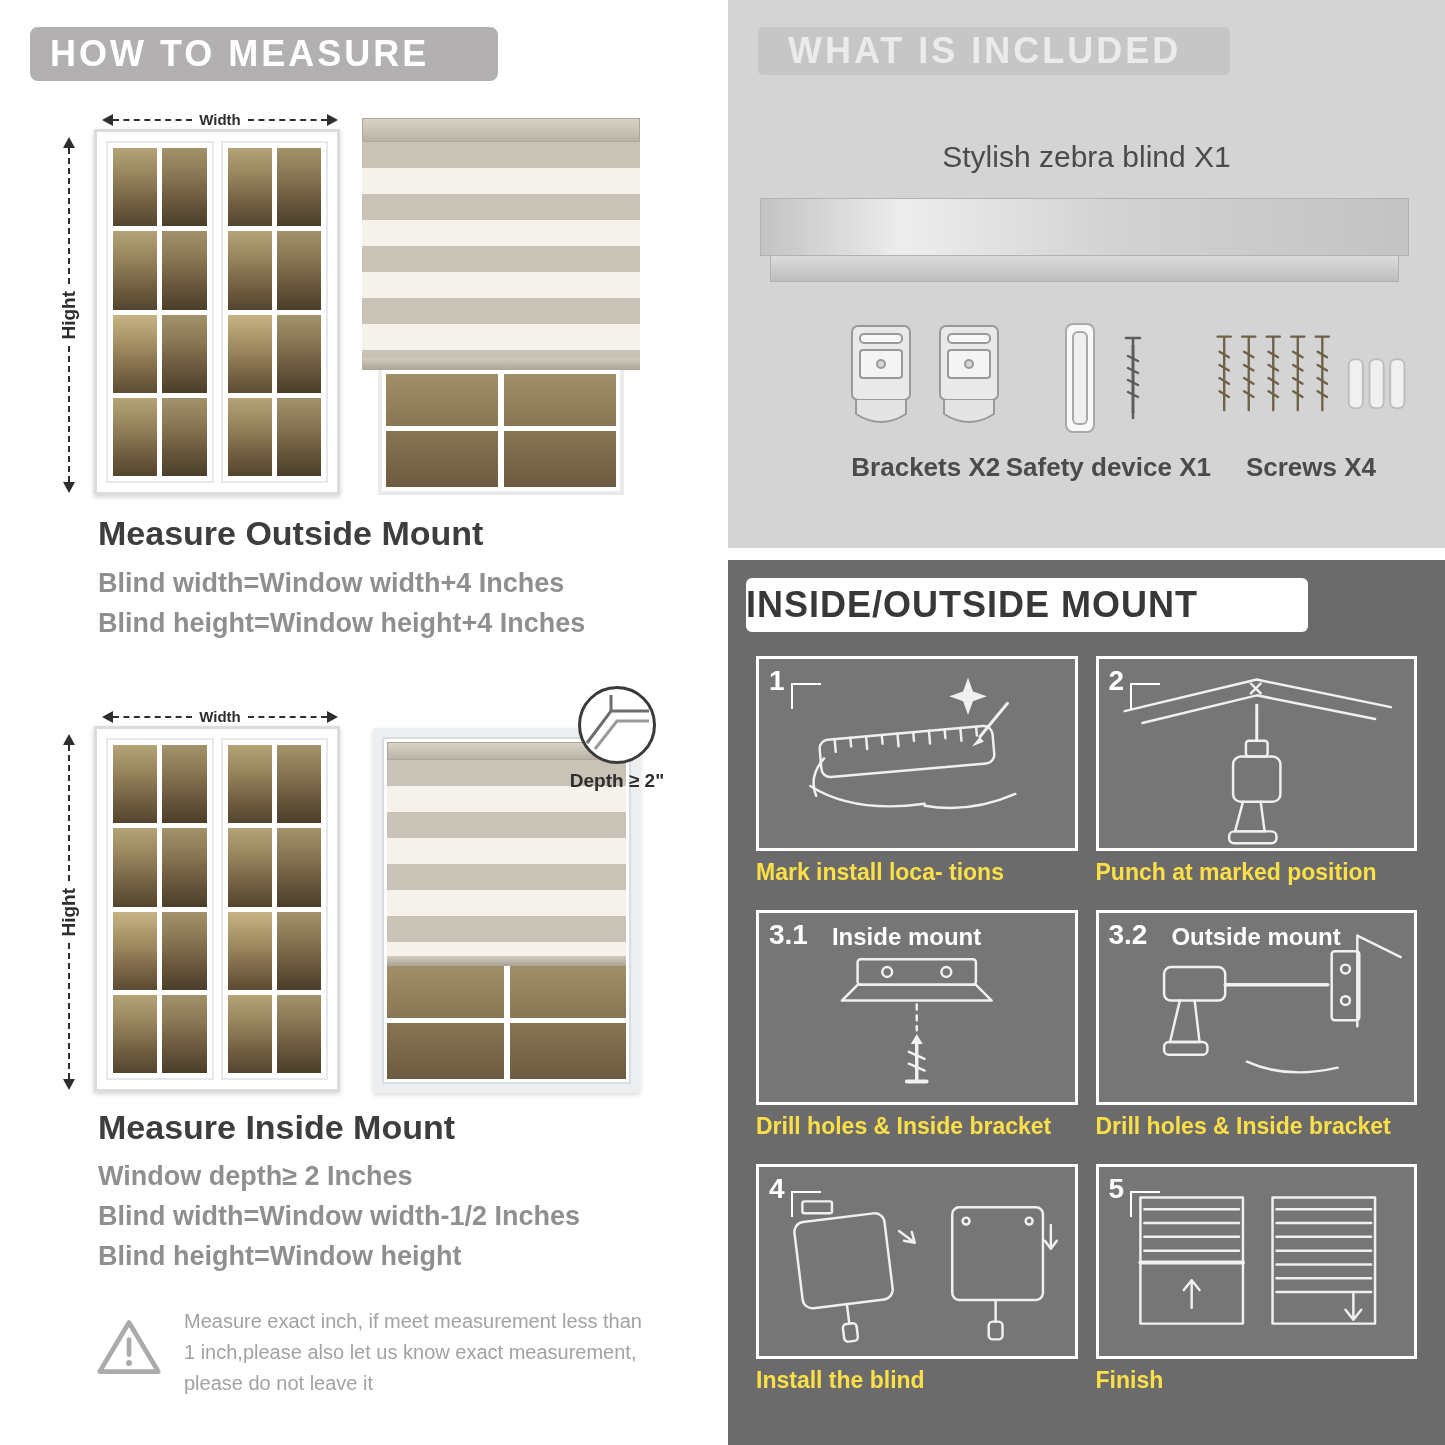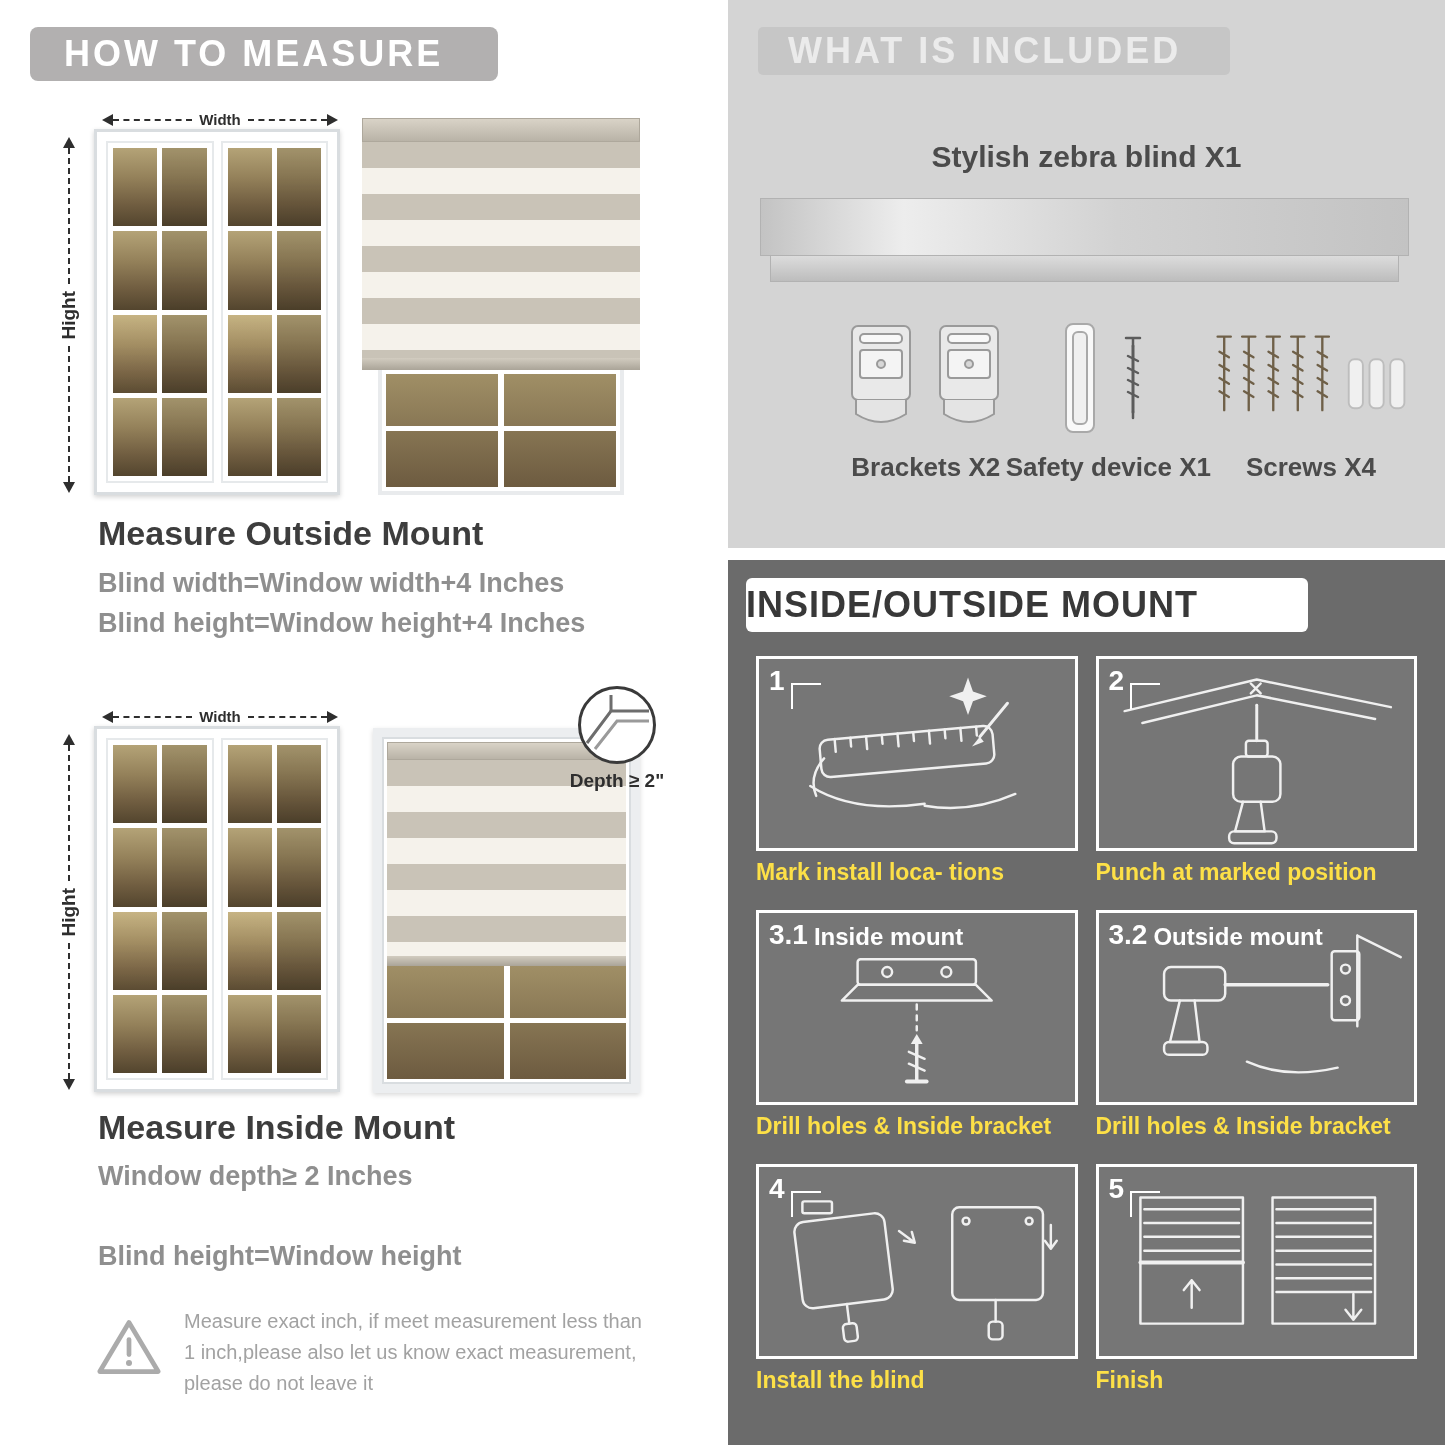--- a/index.html
+++ b/index.html
@@ -4,21 +4,21 @@
 <style>
   *{margin:0;padding:0;box-sizing:border-box}
   html,body{background:#fff}
   body{font-family:"Liberation Sans",sans-serif;color:#3d3d3d}
   .page{position:relative;width:1445px;height:1445px;display:flex;overflow:hidden;background:#fff}
 
   
   .left-col{position:relative;width:700px;height:100%;background:#fff}
   .gap-col{width:28px;background:#fff}
   .htm-banner{position:absolute;left:30px;top:27px;width:468px;height:54px;background:#b2b0b0;border-radius:8px;
-    color:#fff;font-size:36px;font-weight:bold;letter-spacing:3px;line-height:54px;padding-left:34px;white-space:nowrap}
+    color:#fff;font-size:36px;font-weight:bold;letter-spacing:3px;line-height:54px;padding-left:20px;white-space:nowrap}
 
   .fig{position:absolute}
   .figA{left:58px;top:103px;width:282px;height:392px}
   .figC{left:58px;top:700px;width:282px;height:392px}
 
   .h-arrow{position:absolute;top:8px;left:44px;right:2px;display:flex;align-items:center;color:#2e2e2e}
   .v-arrow{position:absolute;left:0;top:34px;bottom:2px;width:22px;display:flex;flex-direction:column;align-items:center;color:#2e2e2e}
   .dsh{flex:1;border-top:2px dashed #2e2e2e;height:0}
   .dshv{flex:1;border-left:2px dashed #2e2e2e;width:0}
   .mlab{font-size:15px;font-weight:bold;padding:0 7px;white-space:nowrap}
@@ -65,41 +65,41 @@
 
   .warning{position:absolute;left:96px;top:1306px;width:548px;display:flex;gap:22px;align-items:flex-start}
   .warn-tri{width:66px;height:64px;flex:none;margin-top:10px}
   .warn-text{font-size:20px;line-height:1.55;color:#a2a2a2;font-weight:400}
 
   
   .right-col{position:relative;width:717px;height:100%;display:flex;flex-direction:column}
   .included{position:relative;height:548px;background:#d4d4d4}
   .inc-banner{position:absolute;left:30px;top:27px;width:472px;height:48px;background:#c6c6c6;border-radius:5px;
     color:#ebebeb;font-size:36px;font-weight:bold;letter-spacing:3px;line-height:48px;padding-left:30px;white-space:nowrap}
-  .inc-blind-label{position:absolute;top:140px;left:0;right:0;text-align:center;font-size:30px;font-weight:bold;color:#4b4b4b}
+  .inc-blind-label{position:absolute;top:140px;left:0;right:0;text-align:center;font-size:30px;font-weight:normal;color:#4b4b4b}
   .rail{position:absolute;left:32px;right:36px;top:198px}
   .rail-top{height:58px;background:linear-gradient(90deg,#c3c3c3,#ededed 22%,#d2d2d2 55%,#c3c3c3);border:1px solid #b2b2b2}
   .rail-bottom{height:26px;margin:0 10px;background:linear-gradient(#dcdcdc,#bdbdbd);border:1px solid #b2b2b2;border-top:none}
   .inc-items{position:absolute;left:34px;right:34px;top:320px;display:flex;justify-content:flex-end}
   .inc-item{text-align:center}
   .inc-item svg{height:120px;display:block;margin:0 auto}
   .inc-label{margin-top:12px;font-size:26px;font-weight:bold;color:#4b4b4b;white-space:nowrap}
 
   .hdiv{height:12px;background:#fff}
 
   .mount{position:relative;flex:1;background:#6b6b6b;padding:18px 28px 0 18px}
   .mount-banner{width:562px;height:54px;background:#fff;border-radius:6px;color:#383838;font-size:36px;font-weight:bold;
     letter-spacing:1px;line-height:54px;white-space:nowrap}
   .steps{margin:24px 0 0 10px;display:grid;grid-template-columns:1fr 1fr;column-gap:18px;row-gap:24px}
   .panel{position:relative;height:195px;border:3px solid #fff;background:#767676;overflow:hidden}
   .panel svg{position:absolute;inset:0;width:100%;height:100%}
   .step-head{position:absolute;top:8px;left:10px;display:flex;align-items:flex-start;z-index:2;color:#fff}
   .step-num{font-size:28px;font-weight:bold;line-height:1}
   .lmark{display:block;width:30px;height:26px;border-left:2px solid #fff;border-top:2px solid #fff;margin:16px 0 0 6px}
-  .step-title{font-size:24px;font-weight:bold;margin:2px 0 0 6px;white-space:nowrap}
+  .step-title{font-size:24px;font-weight:bold;margin:2px 0 0 24px;white-space:nowrap}
   .cap{margin-top:8px;color:#fde047;font-weight:bold;font-size:23px;white-space:nowrap}
 </style>
 </head>
 <body>
 
 <div class="page">
 
   <div class="left-col">
 
     <div class="htm-banner">HOW TO MEASURE</div>
@@ -216,20 +216,21 @@
           <path d="M6 54 L30 22 L68 22" stroke="#6d6d6d" stroke-width="3" fill="none"></path>
           <path d="M14 60 L36 32 L68 32" stroke="#9a9a9a" stroke-width="3" fill="none"></path>
           <path d="M30 22 L30 6" stroke="#6d6d6d" stroke-width="3" fill="none"></path>
         </svg>
       </div>
       <div class="depth-label">Depth ≥ 2"</div>
     </div>
 
     <h2 class="sec-title t2">Measure Inside Mount</h2>
     <p class="eq e3">Window depth≥ 2 Inches</p>
+    <p class="eq e4">Blind width=Window width-1/2 Inches</p>
     <p class="eq e5">Blind height=Window height</p>
 
     <div class="warning">
       <svg class="warn-tri" viewBox="0 0 70 66">
         <path d="M35 6 L66 58 H4 Z" fill="none" stroke="#ababab" stroke-width="5" stroke-linejoin="round"></path>
         <path d="M35 24 v16" stroke="#ababab" stroke-width="5" stroke-linecap="round" fill="none"></path>
         <circle cx="35" cy="49" r="3.2" fill="#ababab"></circle>
       </svg>
       <p class="warn-text">Measure exact inch, if meet measurement less than 1 inch,please also let us know exact measurement, please do not leave it</p>
     </div>

